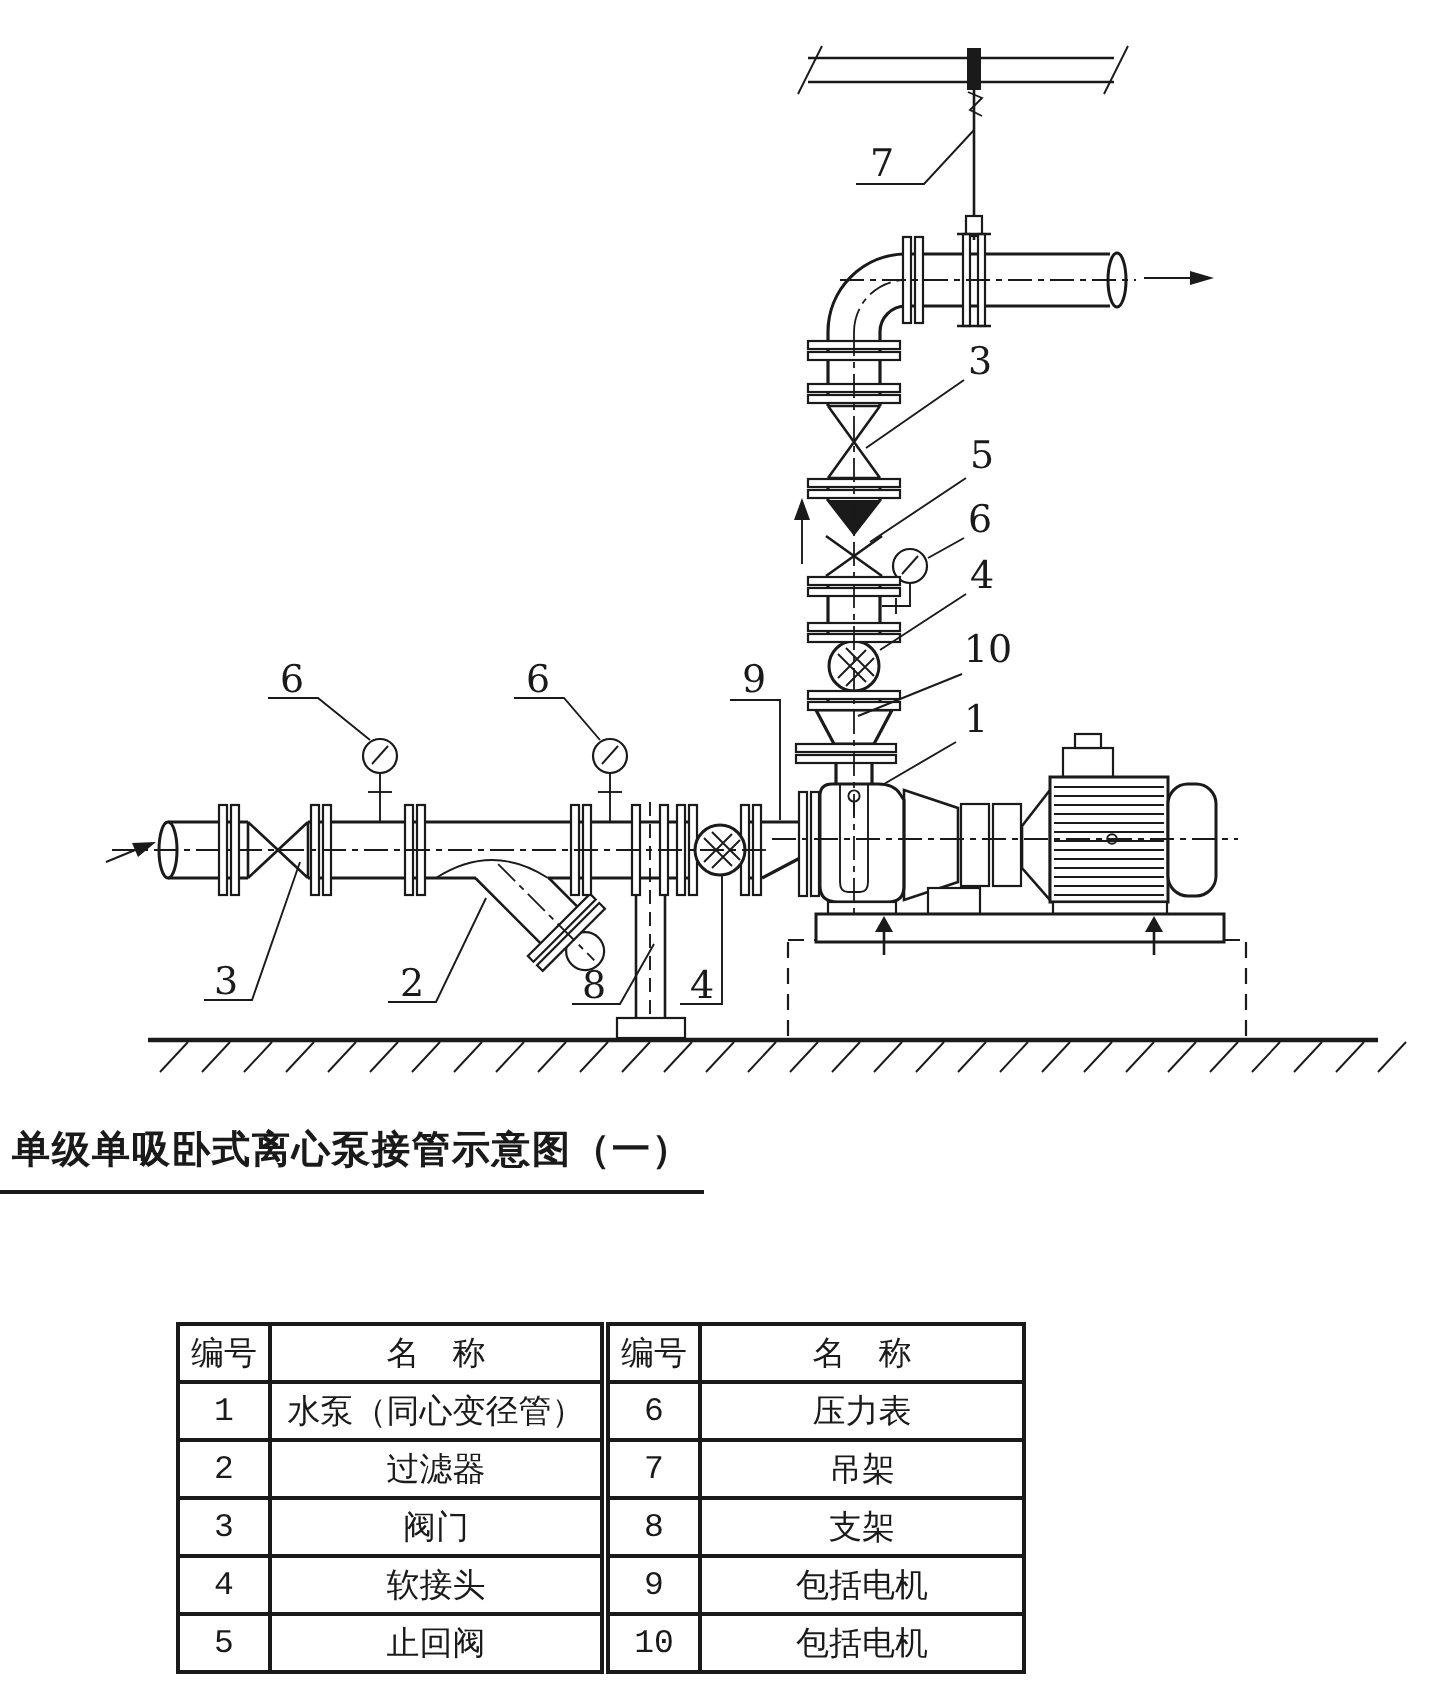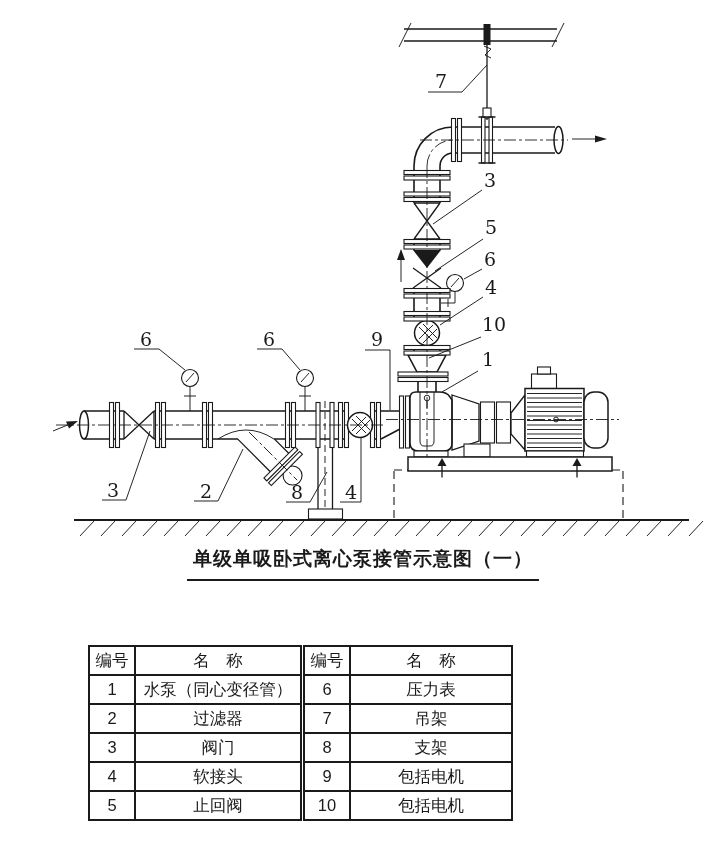--- a/index.html
+++ b/index.html
@@ -11,30 +11,30 @@
   .s   {stroke:#1a1a1a;stroke-width:1.6;fill:none;}
   .s2  {stroke:#1a1a1a;stroke-width:1.3;fill:none;}
   .thin{stroke:#1a1a1a;stroke-width:0.95;fill:none;}
   .cl  {stroke:#1a1a1a;stroke-width:0.9;fill:none;stroke-dasharray:12 3 3 3;}
   .dsh {stroke:#1a1a1a;stroke-width:1.1;fill:none;stroke-dasharray:8 5;}
   .flg {fill:#fff;stroke:#1a1a1a;stroke-width:1.1;}
   .wht {fill:#fff;stroke:#1a1a1a;stroke-width:1.5;}
   .blk {fill:#1a1a1a;stroke:none;}
   text.callout{font:19px "DejaVu Serif","Liberation Serif",serif;fill:#1a1a1a;}
   
-  .title-wrap{text-align:center;}
+  .title-wrap{margin-top:16px;}
   .title{display:inline-block;font-size:19px;font-weight:bold;letter-spacing:1px;
          padding:0 6px 7px 6px;border-bottom:2.5px solid #1a1a1a;}
   
   table.legend{border-collapse:collapse;margin:64px 0 0 88px;
                font-size:16.5px;table-layout:fixed;}
   table.legend th,table.legend td{border:2px solid #1a1a1a;height:27px;
                text-align:center;padding:0 2px;font-weight:normal;}
   table.legend .dbl{border-left:5px double #1a1a1a;}
-  table.legend .num{font-family:Liberation Sans, sans-serif;width:40px;}
+  table.legend .num{font-family:Liberation Mono, monospace;width:40px;}
   table.legend .nm1{width:160px;}
   table.legend .nm2{width:156px;}
 </style>
 </head>
 <body>
 
 <div class="page">
 
 <svg width="726" height="546" viewBox="0 0 726 546">
 

